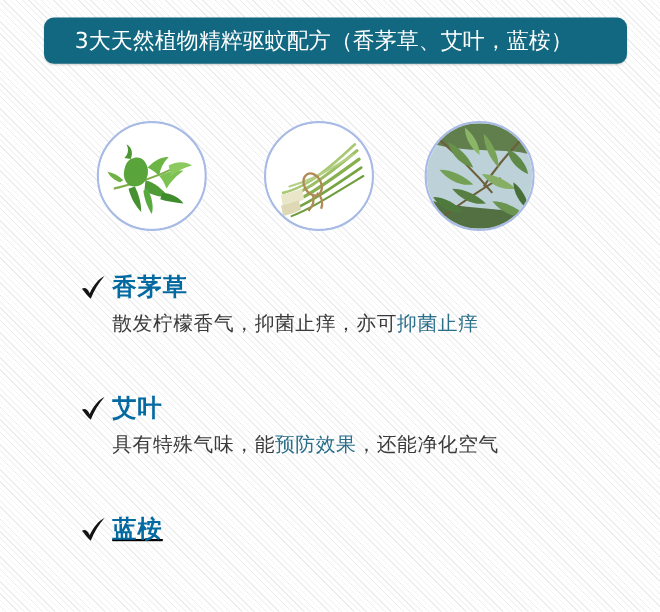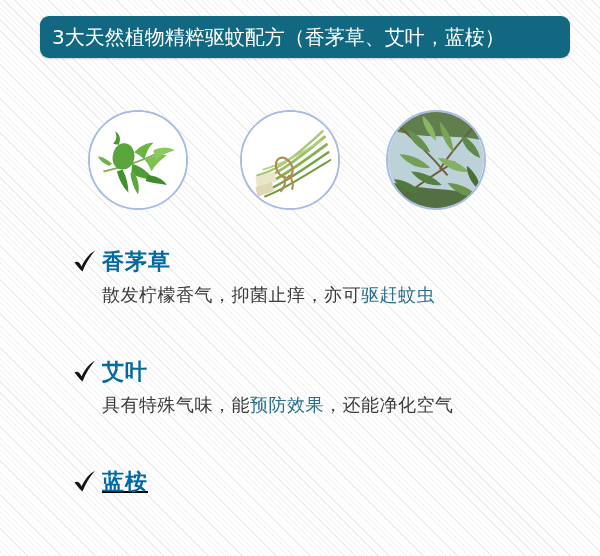--- a/index.html
+++ b/index.html
@@ -40,21 +40,21 @@
     top: 16px;
     width: 530px;
     height: 42px;
     box-sizing: border-box;
     background: #126880;
     border-radius: 9px;
     box-shadow: 0 1px 2px rgba(0,0,0,0.18);
     display: flex;
     align-items: center;
     justify-content: flex-start;
-    padding-left: 12px;
+    padding-left: 28px;
   }
   .banner-title {
     color: #ffffff;
     font-size: 20px;
     line-height: 20px;
     font-weight: 500;
     letter-spacing: 0px;
     white-space: nowrap;
   }
 
@@ -218,21 +218,21 @@
   <div class="item item-1">
     <div class="item-head">
       <span class="check-icon">
         <svg viewBox="0 0 26 24">
           <path d="M2.5 12.5 C5 11 7.5 12 9.5 16.5 C13 9 17.5 3.5 23 0.8 C18 6.5 13.5 13.5 10.5 21.5 C7.5 19 5 15.5 2.5 12.5 Z" fill="#141414"></path>
         </svg>
       </span>
       <span class="item-title">香茅草</span>
     </div>
     <div class="item-desc">
-      <span>散发柠檬香气，抑菌止痒，亦可</span><span class="hl">驱赶蚊虫</span><span></span>
+      <span>散发柠檬香气，抑菌止痒，亦可</span><span class="hl">抑菌止痒</span><span></span>
     </div>
   </div>
 
   <div class="item item-2">
     <div class="item-head">
       <span class="check-icon">
         <svg viewBox="0 0 26 24">
           <path d="M2.5 12.5 C5 11 7.5 12 9.5 16.5 C13 9 17.5 3.5 23 0.8 C18 6.5 13.5 13.5 10.5 21.5 C7.5 19 5 15.5 2.5 12.5 Z" fill="#141414"></path>
         </svg>
       </span>

